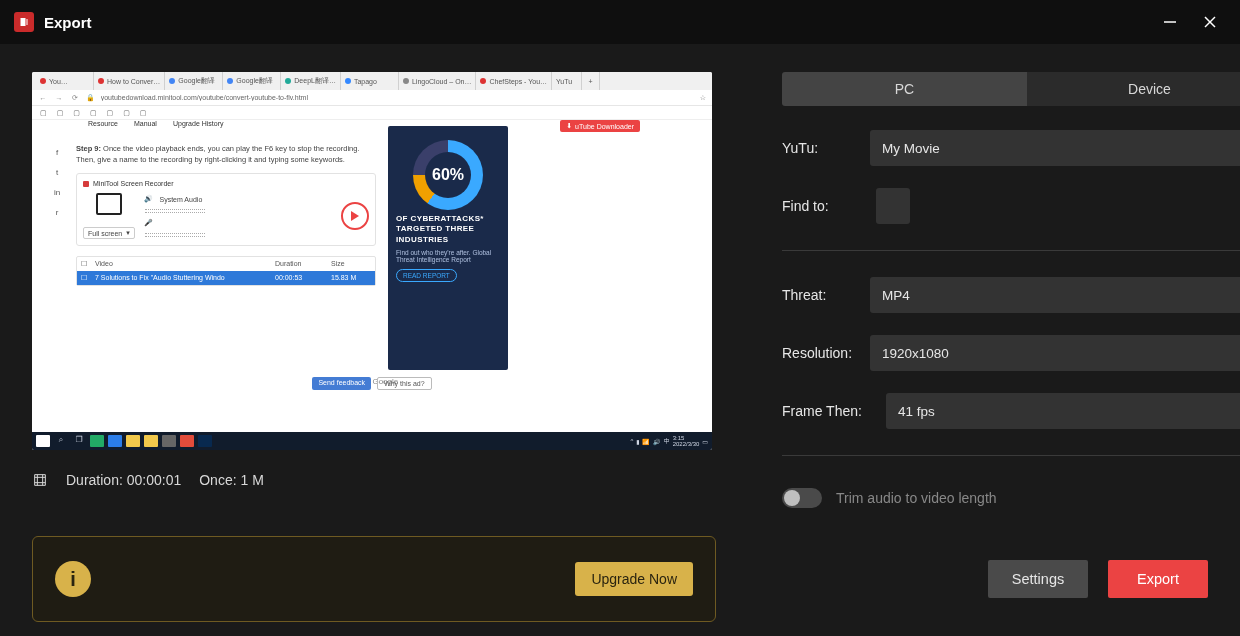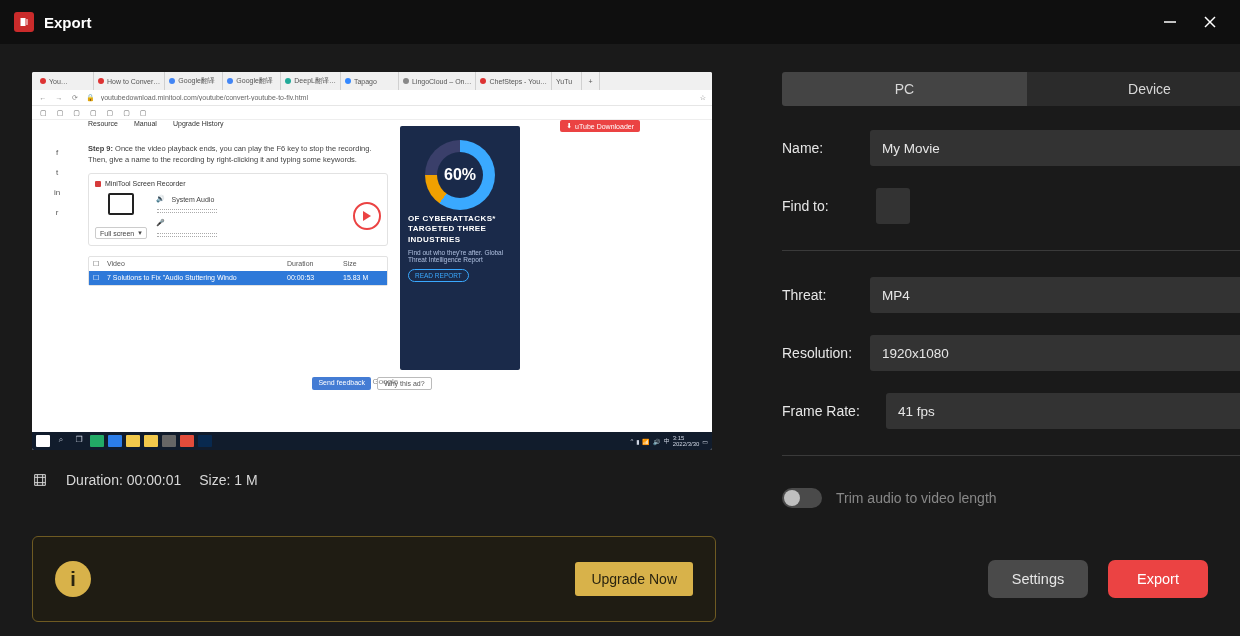--- a/index.html
+++ b/index.html
@@ -43,21 +43,21 @@
   .btab .fav{width:6px;height:6px;border-radius:50%;}
   .addr-bar{height:16px;background:#fff;border-bottom:1px solid #e6e6e6;display:flex;align-items:center;padding:0 6px;gap:6px;font-size:7px;color:#666;}
   .addr-bar .navbtn{width:10px;text-align:center;color:#888;}
   .addr-bar .url{flex:1;overflow:hidden;}
   .bm-bar{height:14px;background:#fff;border-bottom:1px solid #eee;display:flex;align-items:center;gap:10px;padding:0 8px;font-size:7px;color:#666;}
   .page{display:flex;padding:6px 20px 0 20px;gap:12px;position:relative;height:292px;}
   .page-nav{position:absolute;top:0;left:56px;display:flex;gap:16px;font-size:7px;color:#333;}
   .downloader-btn{position:absolute;top:0;right:72px;background:var(--red);color:#fff;font-size:7px;padding:2px 6px;border-radius:2px;display:flex;align-items:center;gap:3px;}
   .share-col{display:flex;flex-direction:column;gap:10px;padding-top:22px;width:12px;}
   .share-col .si{width:10px;height:10px;border-radius:2px;color:#555;font-size:8px;text-align:center;}
-  .article{width:300px;padding-top:18px;font-size:7.5px;color:#444;margin-left:12px;}
+  .article{width:300px;padding-top:18px;font-size:7.5px;color:#444;}
   .article .step{margin-bottom:4px;line-height:1.4;}
   .rec-card{border:1px solid #e2e2e2;border-radius:3px;padding:6px;margin-top:8px;}
   .rec-head{display:flex;align-items:center;gap:4px;font-size:7px;color:#333;margin-bottom:6px;}
   .rec-head .sq{width:6px;height:6px;background:#d63b3b;border-radius:1px;}
   .rec-body{display:flex;align-items:center;gap:10px;}
   .monitor-ic{width:26px;height:22px;border:2px solid #222;border-radius:2px;position:relative;}
   .dots-bar{height:4px;border-top:1px dotted #aaa;border-bottom:1px dotted #aaa;width:60px;}
   .rec-col{display:flex;flex-direction:column;gap:6px;font-size:7px;}
   .rec-row{display:flex;align-items:center;gap:6px;}
   .playbtn{width:28px;height:28px;border-radius:50%;border:2px solid var(--red);display:flex;align-items:center;justify-content:center;margin-left:auto;}
@@ -101,21 +101,21 @@
   .toggle .knob{position:absolute;left:2px;top:2px;width:16px;height:16px;border-radius:50%;background:#bfbfbf;}
   .toggle-lbl{font-size:14px;color:var(--text-dim2);}
   
   .bottom{position:absolute;left:32px;right:32px;bottom:14px;display:flex;align-items:center;gap:42px;}
   .limits-box{flex:0 0 684px;height:86px;border:1px solid #6e5a22;border-radius:6px;background:#1f1c13;display:flex;align-items:center;gap:18px;padding:0 22px;}
   .info-ic{width:36px;height:36px;border-radius:50%;background:var(--accent);display:flex;align-items:center;justify-content:center;font-weight:700;color:#2a2410;font-size:20px;}
   .limits-text{display:flex;flex-direction:column;gap:4px;font-size:13.5px;color:#d6d6d6;line-height:1.5;}
   .limits-text .t{color:var(--accent);font-size:14px;}
   .upgrade{margin-left:auto;background:var(--accent-btn);color:#2a2410;font-size:14px;border-radius:3px;padding:9px 16px;}
   .actions{margin-left:auto;display:flex;gap:20px;}
-  .btn{height:38px;min-width:100px;border-radius:7px;display:flex;align-items:center;justify-content:center;font-size:14.5px;}
+  .btn{height:38px;min-width:100px;border-radius:2px;display:flex;align-items:center;justify-content:center;font-size:14.5px;}
   .btn.settings{background:#4a4a4a;color:#e6e6e6;}
   .btn.export{background:var(--red);color:#ffffff;}
 </style>
 </head>
 <body>
 
 <div class="titlebar">
   <div class="app-icon">
     <svg viewBox="0 0 24 24">
         <path d="M5 4h10v16H5zM17 6h2v12h-2z"></path>
@@ -302,33 +302,33 @@
       </div>
     </div>
 
     <div class="meta">
       <span class="ic">
         <svg viewBox="0 0 24 24" width="16" height="16" fill="#d8d8d8">
             <path d="M4 4h16v16H4zM4 8h16M4 16h16M8 4v16M16 4v16" stroke="#d8d8d8" stroke-width="1.5" fill="none"></path>
           </svg>
       </span>
       <span><span>Duration:</span> <span>00:00:01</span></span>
-      <span><span>Size:</span> <span>1 M</span></span>
+      <span><span>Once:</span> <span>1 M</span></span>
     </div>
   </div>
 
   <div class="right">
     <div class="tabs">
       <div class="tab active">PC</div>
       <div class="tab">Device</div>
     </div>
 
     <div class="form">
       <div class="fr">
-        <span class="lbl">Name:</span>
+        <span class="lbl">YuTu:</span>
         <div class="txt">My Movie</div>
       </div>
       <div class="fr">
         <span class="lbl">Find to:</span>
         <div class="iconbtn">
           
         </div>
       </div>
       <div class="divider"></div>
       <div class="fr">
@@ -339,21 +339,21 @@
         </div>
       </div>
       <div class="fr">
         <span class="lbl">Resolution:</span>
         <div class="sel">
           <span>1920x1080</span>
 
         </div>
       </div>
       <div class="fr">
-        <span class="lbl" style="width:86px">Frame Rate:</span>
+        <span class="lbl" style="width:86px">Frame Then:</span>
         <div class="sel">
           <span>41 fps</span>
 
         </div>
       </div>
       <div class="divider"></div>
       <div class="toggle-row">
         <div class="toggle">
             <div class="knob"></div>
           </div>

